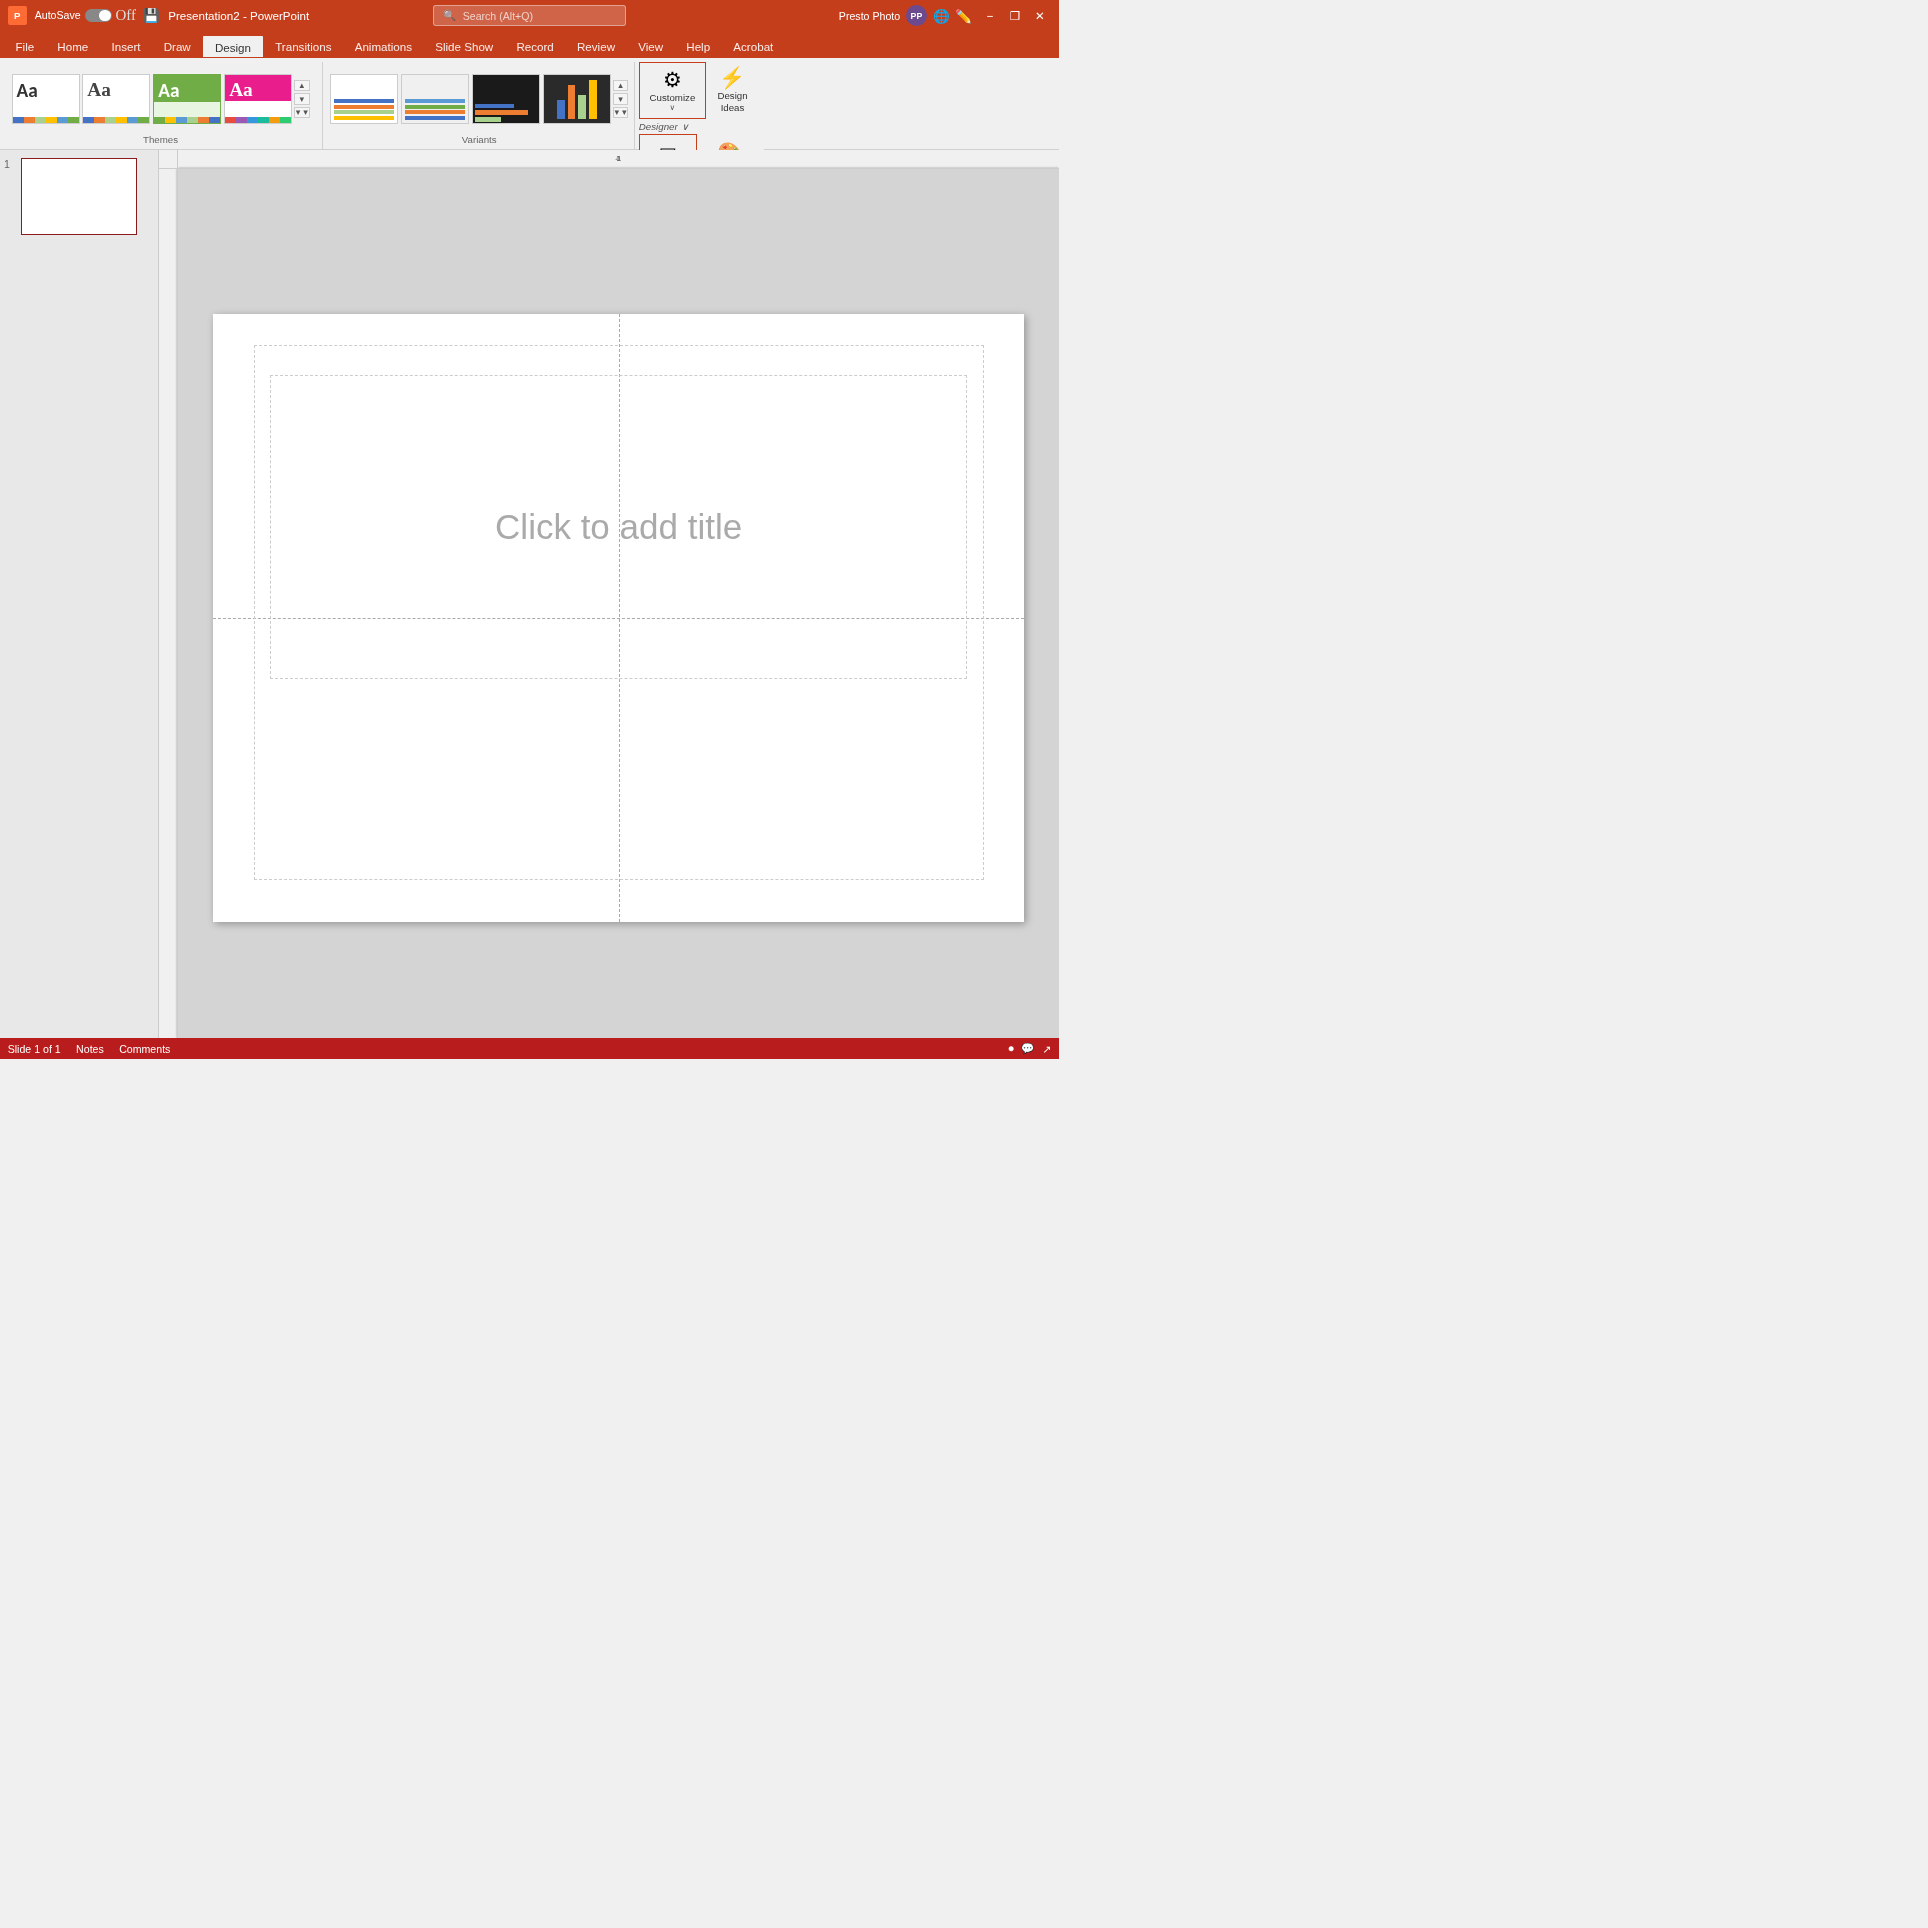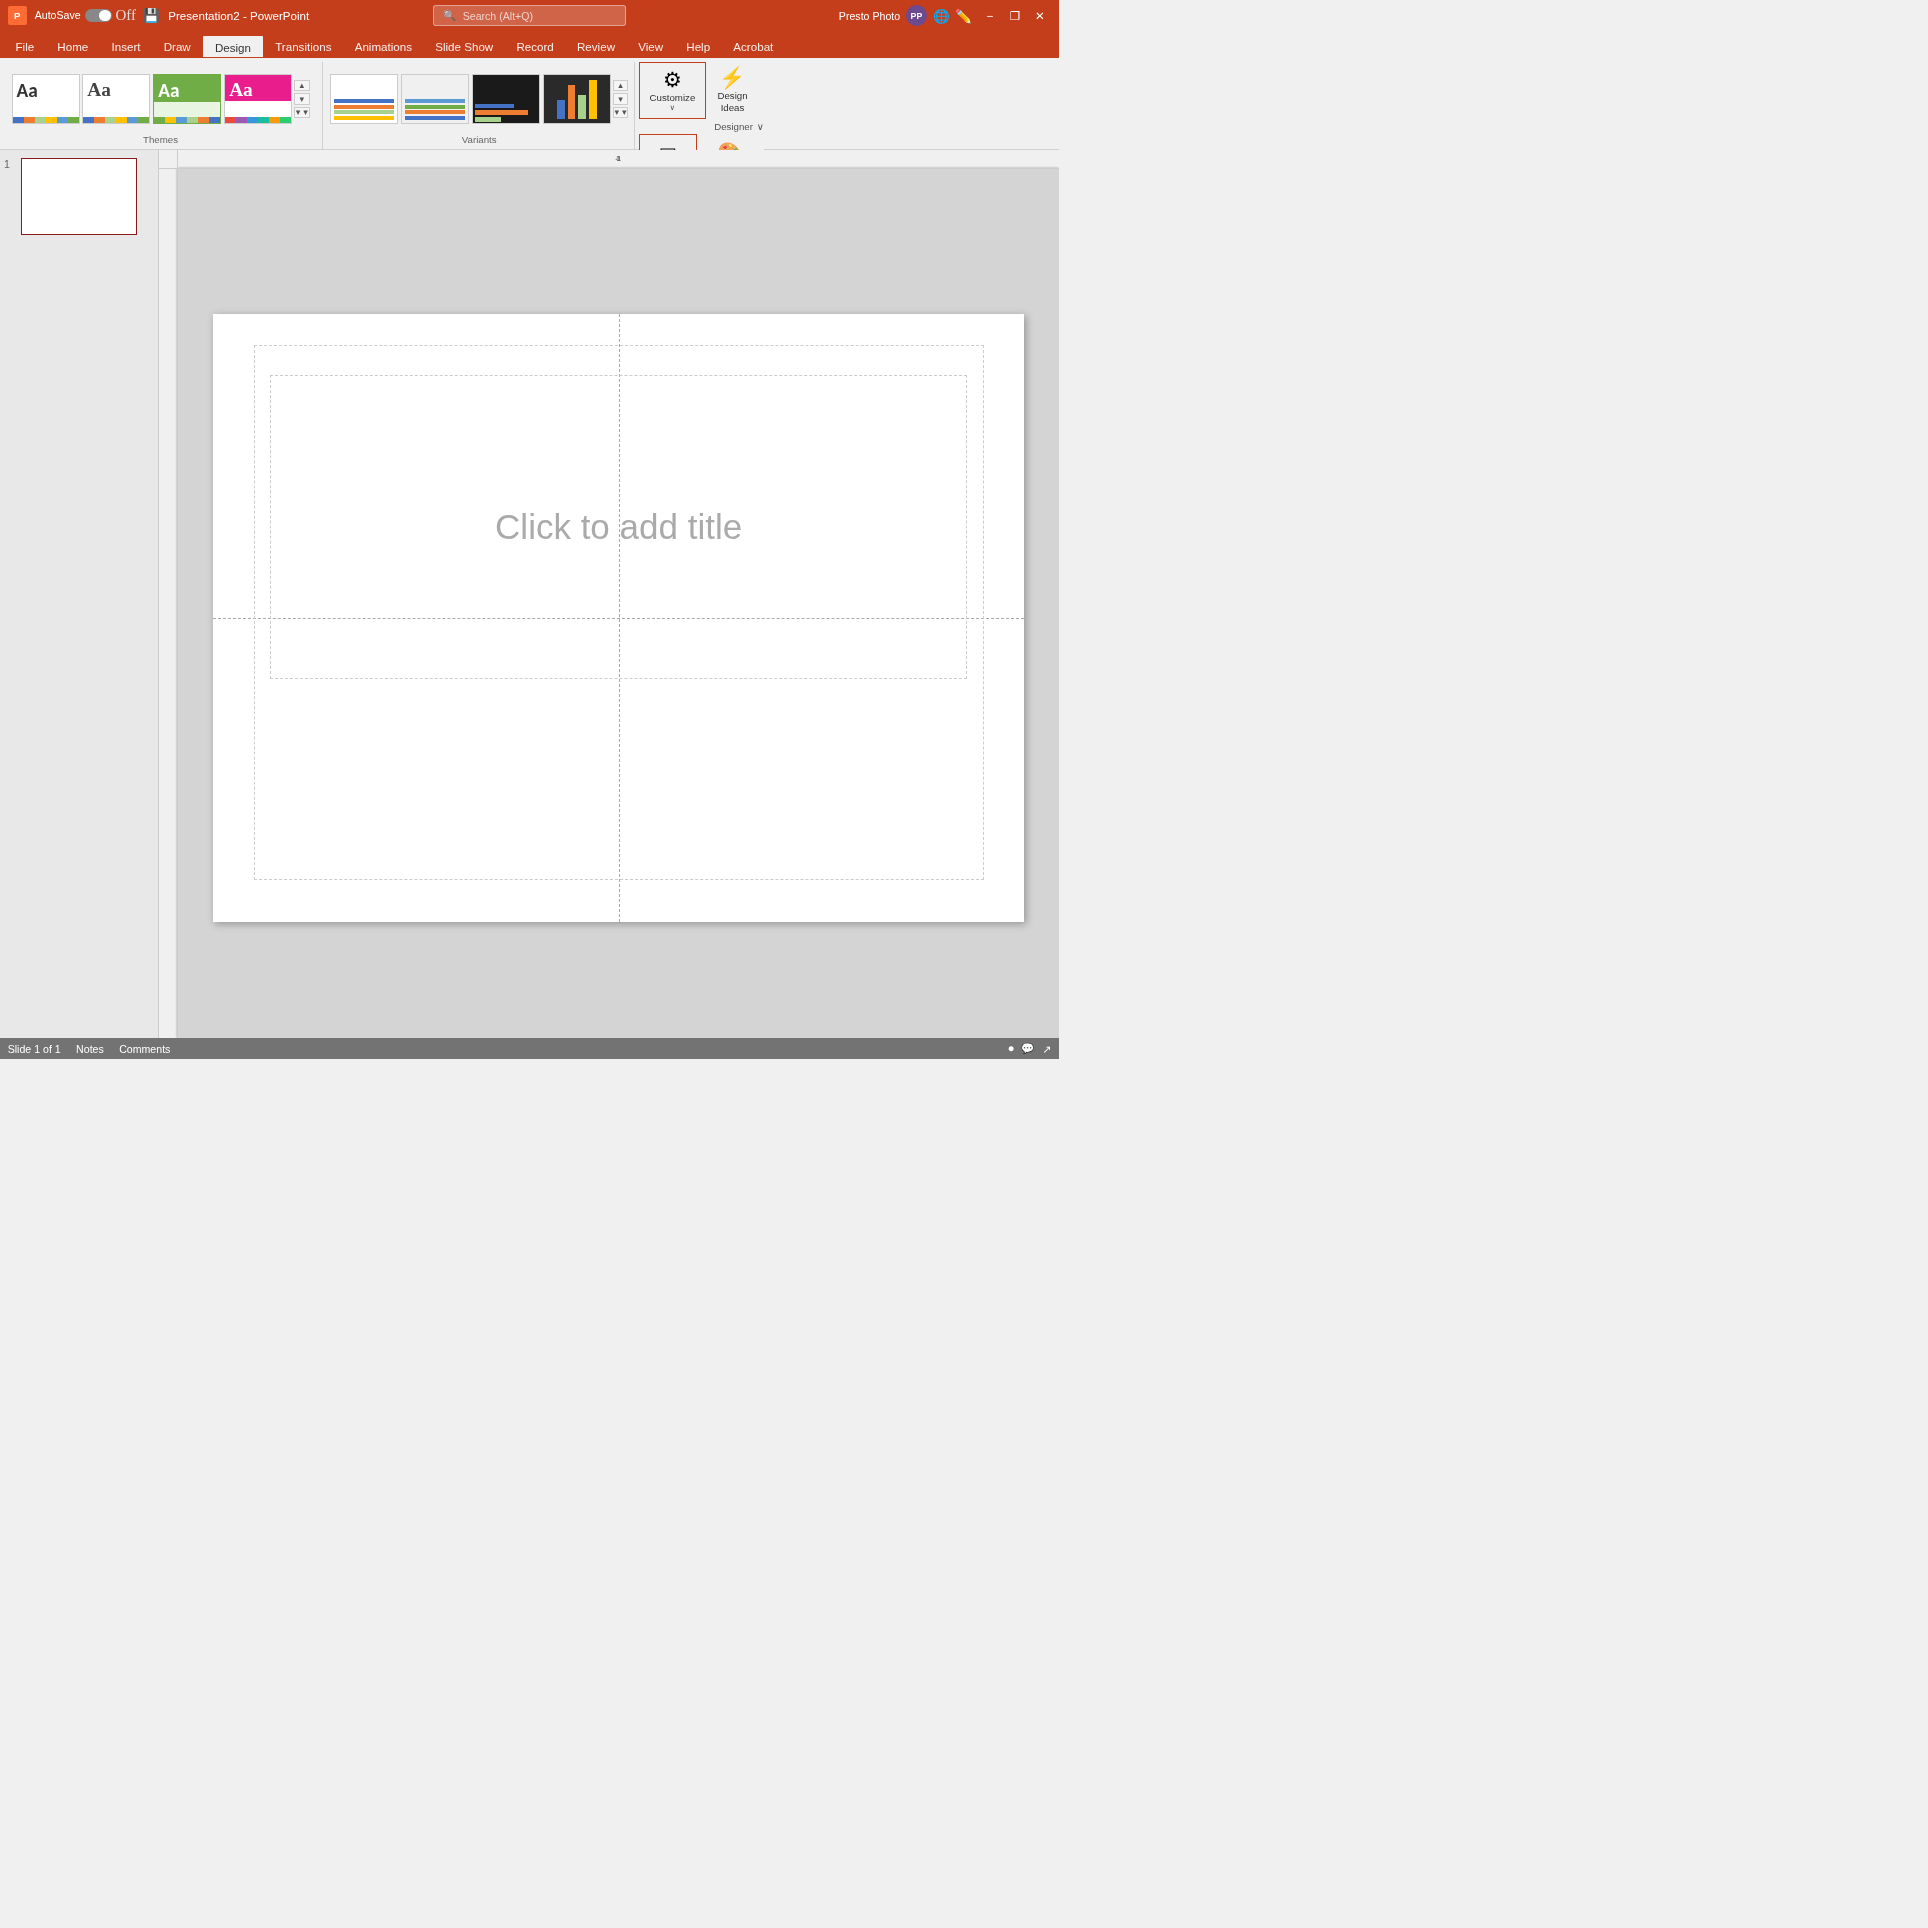--- a/index.html
+++ b/index.html
@@ -133,21 +133,21 @@
     
     .main-area {
       display: flex;
       height: calc(1059px - 31px - 27px - 92px - 21px);
       position: relative;
     }
     
     
     .status-bar {
       height: 21px;
-      background: #737373;
+      background: #b91c1c;
       display: flex;
       align-items: center;
       padding: 0 7.7px;
       font-size: 10.6px;
       color: white;
       gap: 15.4px;
     }
 
     
     .slide-panel {
@@ -538,21 +538,21 @@
         <div style="font-size:9.7px;color:#333;">Customize</div>
         <div style="font-size:7.7px;color:#555;">∨</div>
       </div>
 
       <div style="background:#f0f0f0;display:flex;flex-direction:column;align-items:center;justify-content:center;padding:3.9px 9.7px;cursor:pointer;min-width:53px;">
         <div style="font-size:21px;color:#e67e00;">⚡</div>
         <div style="font-size:9.7px;color:#333;text-align:center;line-height:1.3;">Design<br>Ideas</div>
       </div>
     </div>
 
-    <div style="text-align:right;font-size:9.7px;color:#555;display:flex;justify-content:flex-end;align-items:center;gap:3.9px;">
+    <div style="text-align:right;font-size:9.7px;color:#555;display:flex;align-items:center;gap:3.9px;font-style:italic;">
       <span>Designer</span>
       <span style="cursor:pointer;font-size:9.7px;">∨</span>
     </div>
 
     <div style="display:flex;gap:0;align-items:stretch;">
 
       <div style="border:1.9px solid #c43e1c;background:#f0f0f0;display:flex;flex-direction:column;align-items:center;justify-content:center;padding:3.9px 9.7px;cursor:pointer;min-width:58px;">
         <div style="font-size:19.3px;">▭</div>
         <div style="font-size:9.7px;color:#333;">Slide<br>Size</div>
         <div style="font-size:7.7px;color:#555;">∨</div>

